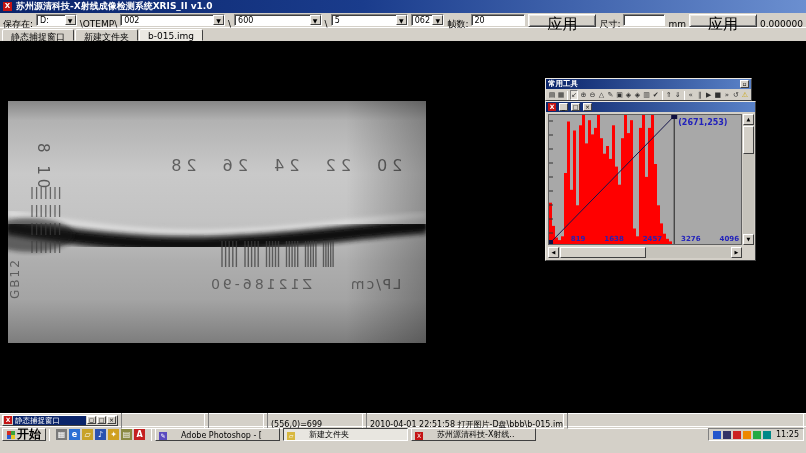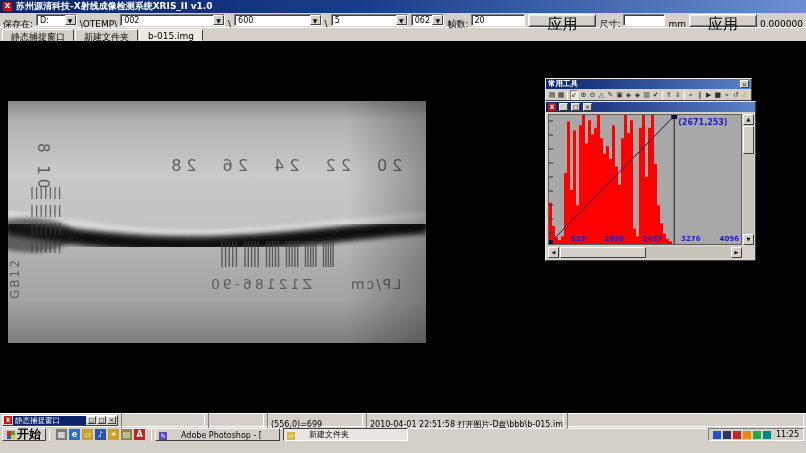--- a/index.html
+++ b/index.html
@@ -418,20 +418,24 @@
     <span class="tb-divider"></span>
     <div id="taskbuttons" style="display:flex;gap:3px">
         <div class="task-btn">
           <span class="ticon" style="background: rgb(90, 74, 192);">✎</span>
           <span class="tlabel">Adobe Photoshop - [</span>
         </div>
         <div class="task-btn pressed">
           <span class="ticon" style="background: rgb(216, 184, 64);">▱</span>
           <span class="tlabel">新建文件夹</span>
         </div>
+        <div class="task-btn">
+          <span class="ticon" style="background: rgb(196, 20, 20);">X</span>
+          <span class="tlabel">苏州源清科技-X射线..</span>
+        </div>
       </div>
     <div id="tray">
       <span id="trayicons" style="display:flex;gap:2px">
           <span class="tray-icon" style="background: rgb(34, 85, 204);"></span>
           <span class="tray-icon" style="background: rgb(51, 51, 102);"></span>
           <span class="tray-icon" style="background: rgb(204, 34, 34);"></span>
           <span class="tray-icon" style="background: rgb(238, 136, 0);"></span>
           <span class="tray-icon" style="background: rgb(34, 170, 68);"></span>
           <span class="tray-icon" style="background: rgb(0, 136, 136);"></span>
         </span>

